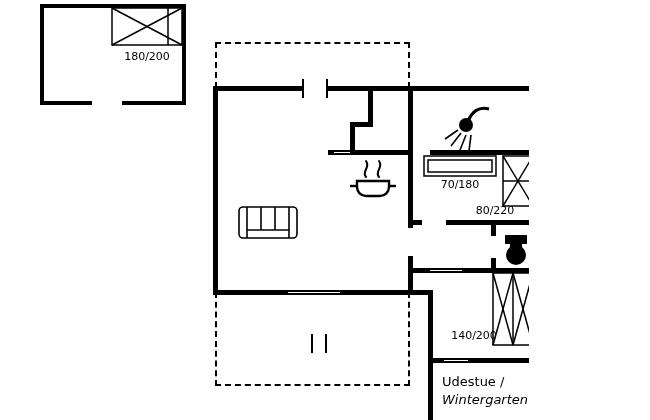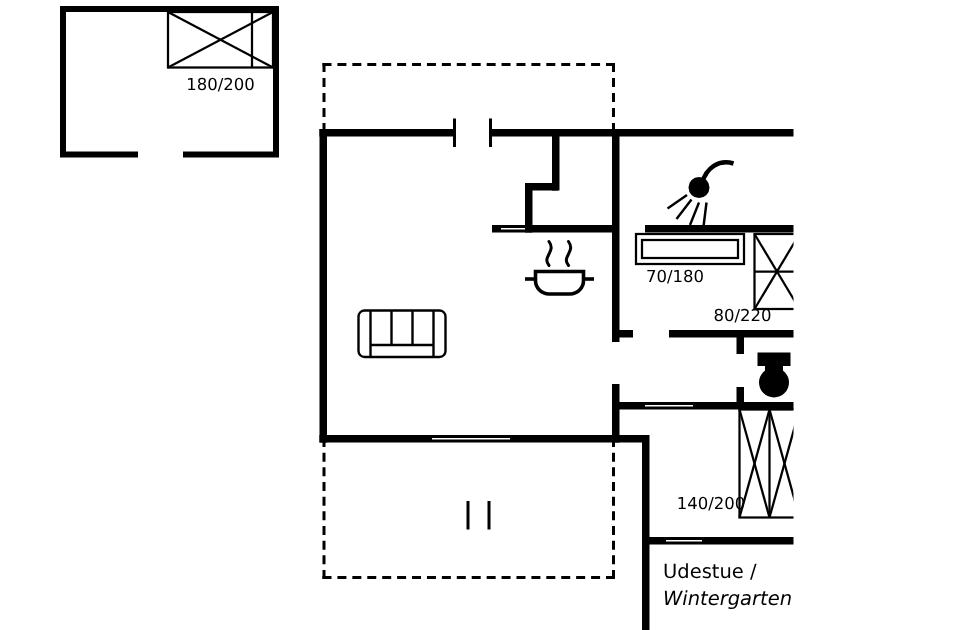--- a/index.html
+++ b/index.html
@@ -126,19 +126,19 @@
       <rect x="493" y="273" width="40" height="72"></rect>
       <line x1="513" y1="273" x2="513" y2="345"></line>
       <line x1="493" y1="273" x2="513" y2="345"></line>
       <line x1="493" y1="345" x2="513" y2="273"></line>
       <line x1="513" y1="273" x2="533" y2="345"></line>
       <line x1="513" y1="345" x2="533" y2="273"></line>
     </g>
   </svg>
 
   <div class="lbl" style="left:147px;top:50px;">180/200</div>
-  <div class="lbl" style="left:450px;top:178px;">70/180</div>
+  <div class="lbl" style="left:460px;top:178px;">70/180</div>
   <div class="lbl" style="left:495px;top:204px;">80/220</div>
   <div class="lbl" style="left:474px;top:329px;">140/200</div>
   <div class="lbl-left" style="left:442px;top:373px;">Udestue /</div>
   <div class="lbl-left" style="left:442px;top:391px;font-style:italic;">Wintergarten</div>
 
 </div>
 
 </body></html>

